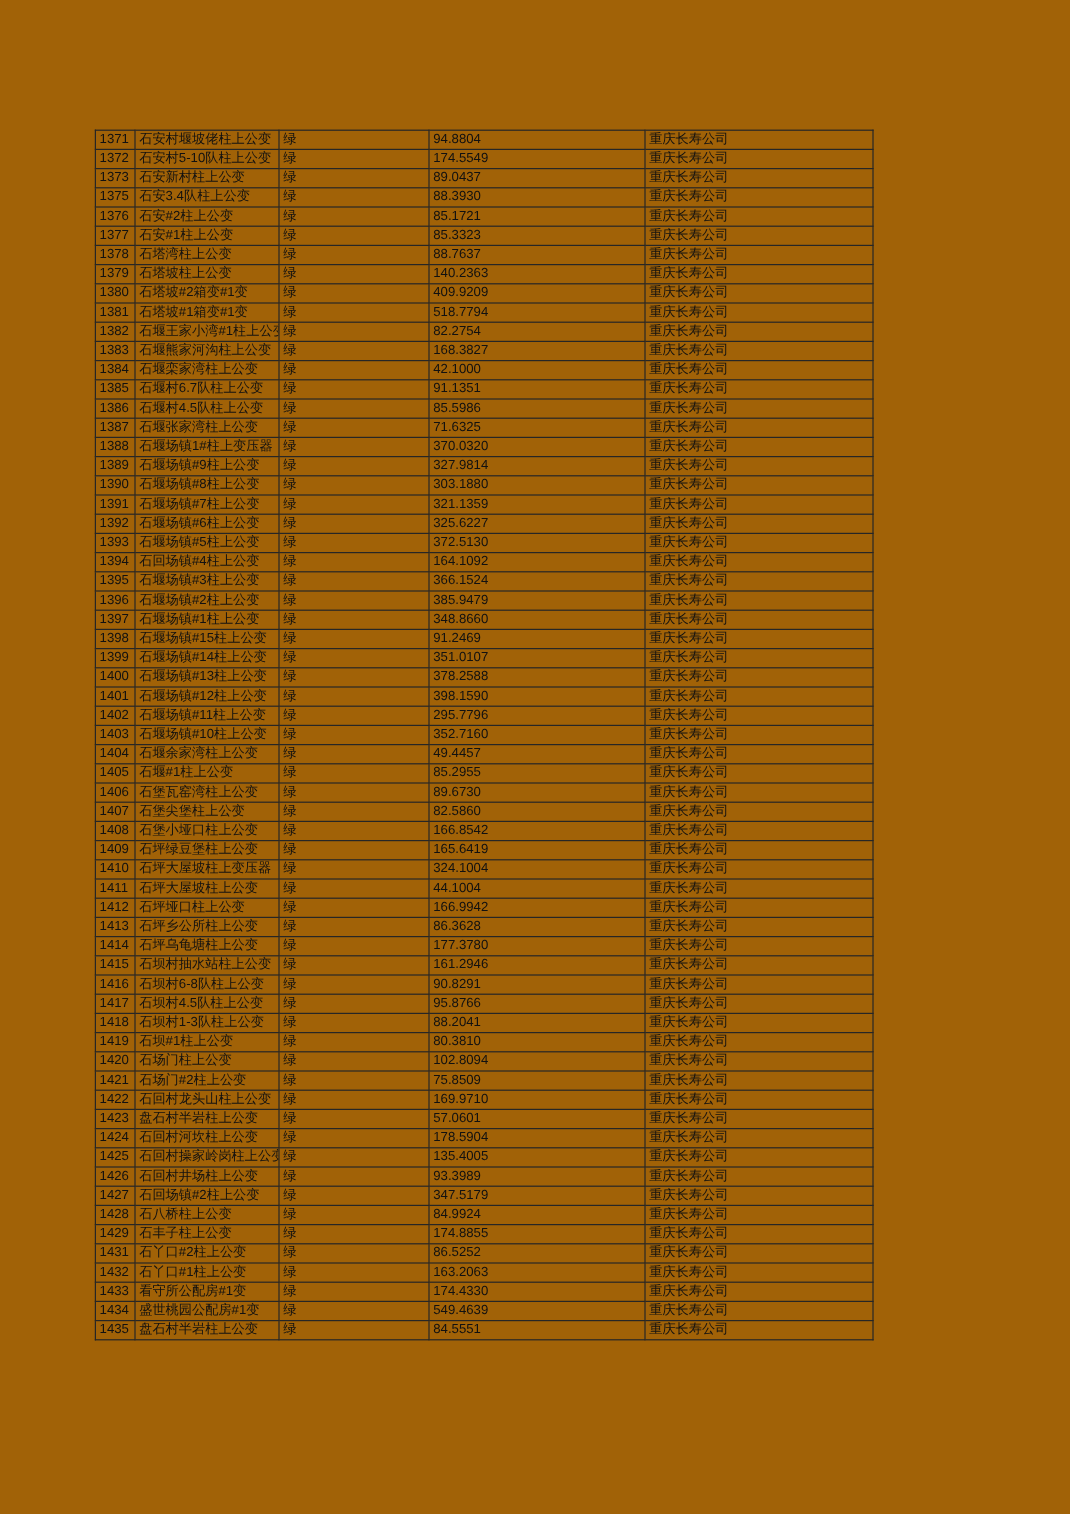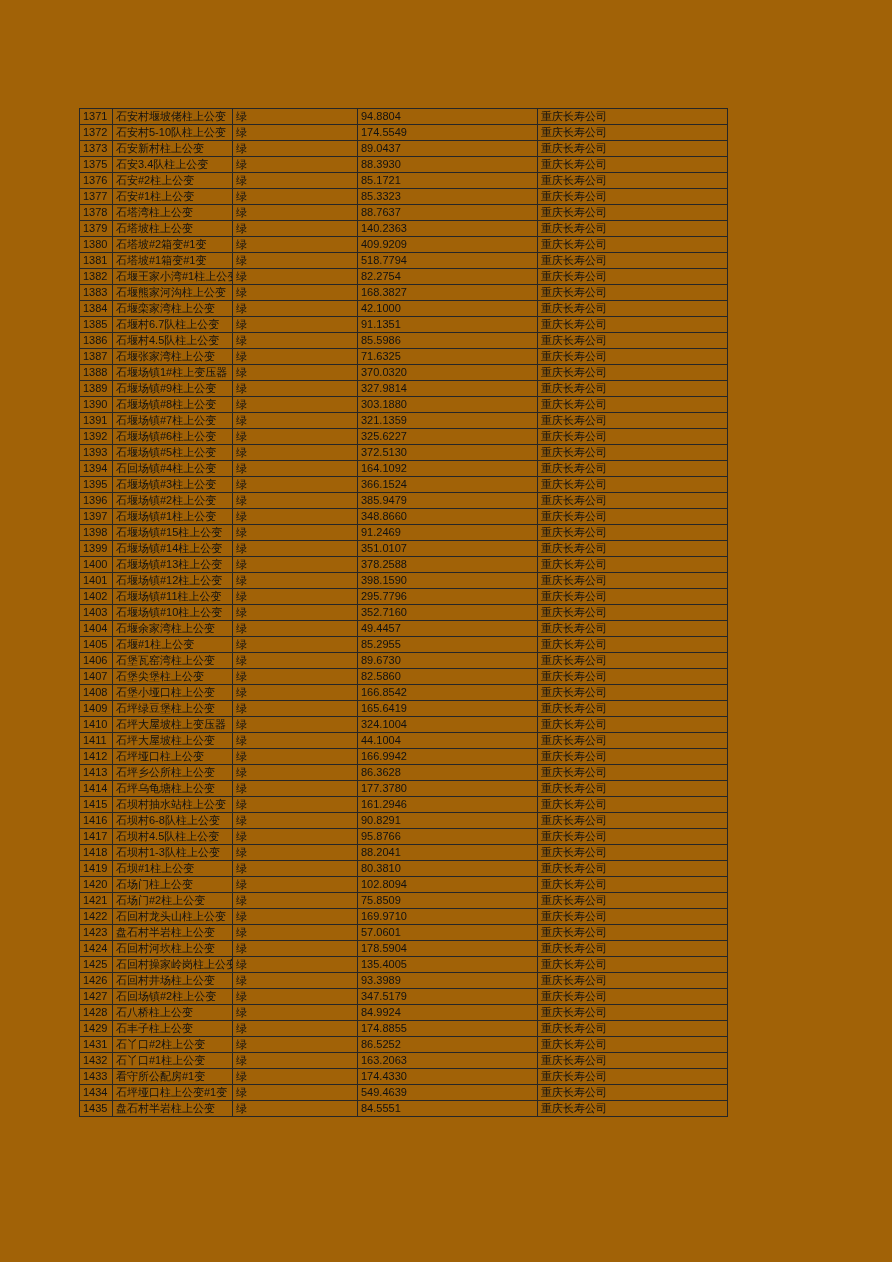--- a/index.html
+++ b/index.html
@@ -480,21 +480,21 @@
         </tr>
         <tr>
           <td class="col-id">1433</td>
           <td class="col-name">看守所公配房#1变</td>
           <td class="col-status">绿</td>
           <td class="col-value">174.4330</td>
           <td class="col-company">重庆长寿公司</td>
         </tr>
         <tr>
           <td class="col-id">1434</td>
-          <td class="col-name">石坪垭口柱上公变#1变</td>
+          <td class="col-name">盛世桃园公配房#1变</td>
           <td class="col-status">绿</td>
           <td class="col-value">549.4639</td>
           <td class="col-company">重庆长寿公司</td>
         </tr>
         <tr>
           <td class="col-id">1435</td>
           <td class="col-name">盘石村半岩柱上公变</td>
           <td class="col-status">绿</td>
           <td class="col-value">84.5551</td>
           <td class="col-company">重庆长寿公司</td>

